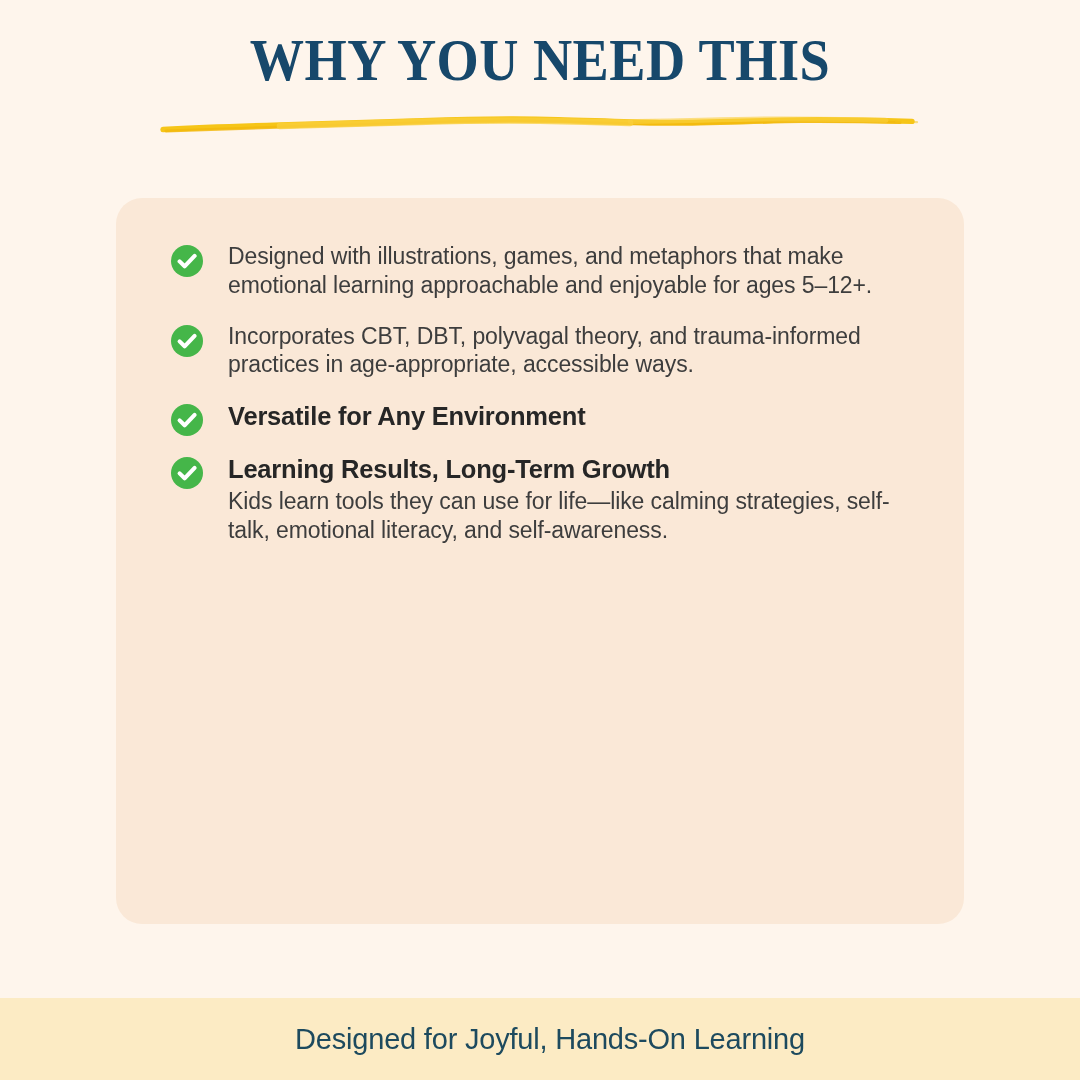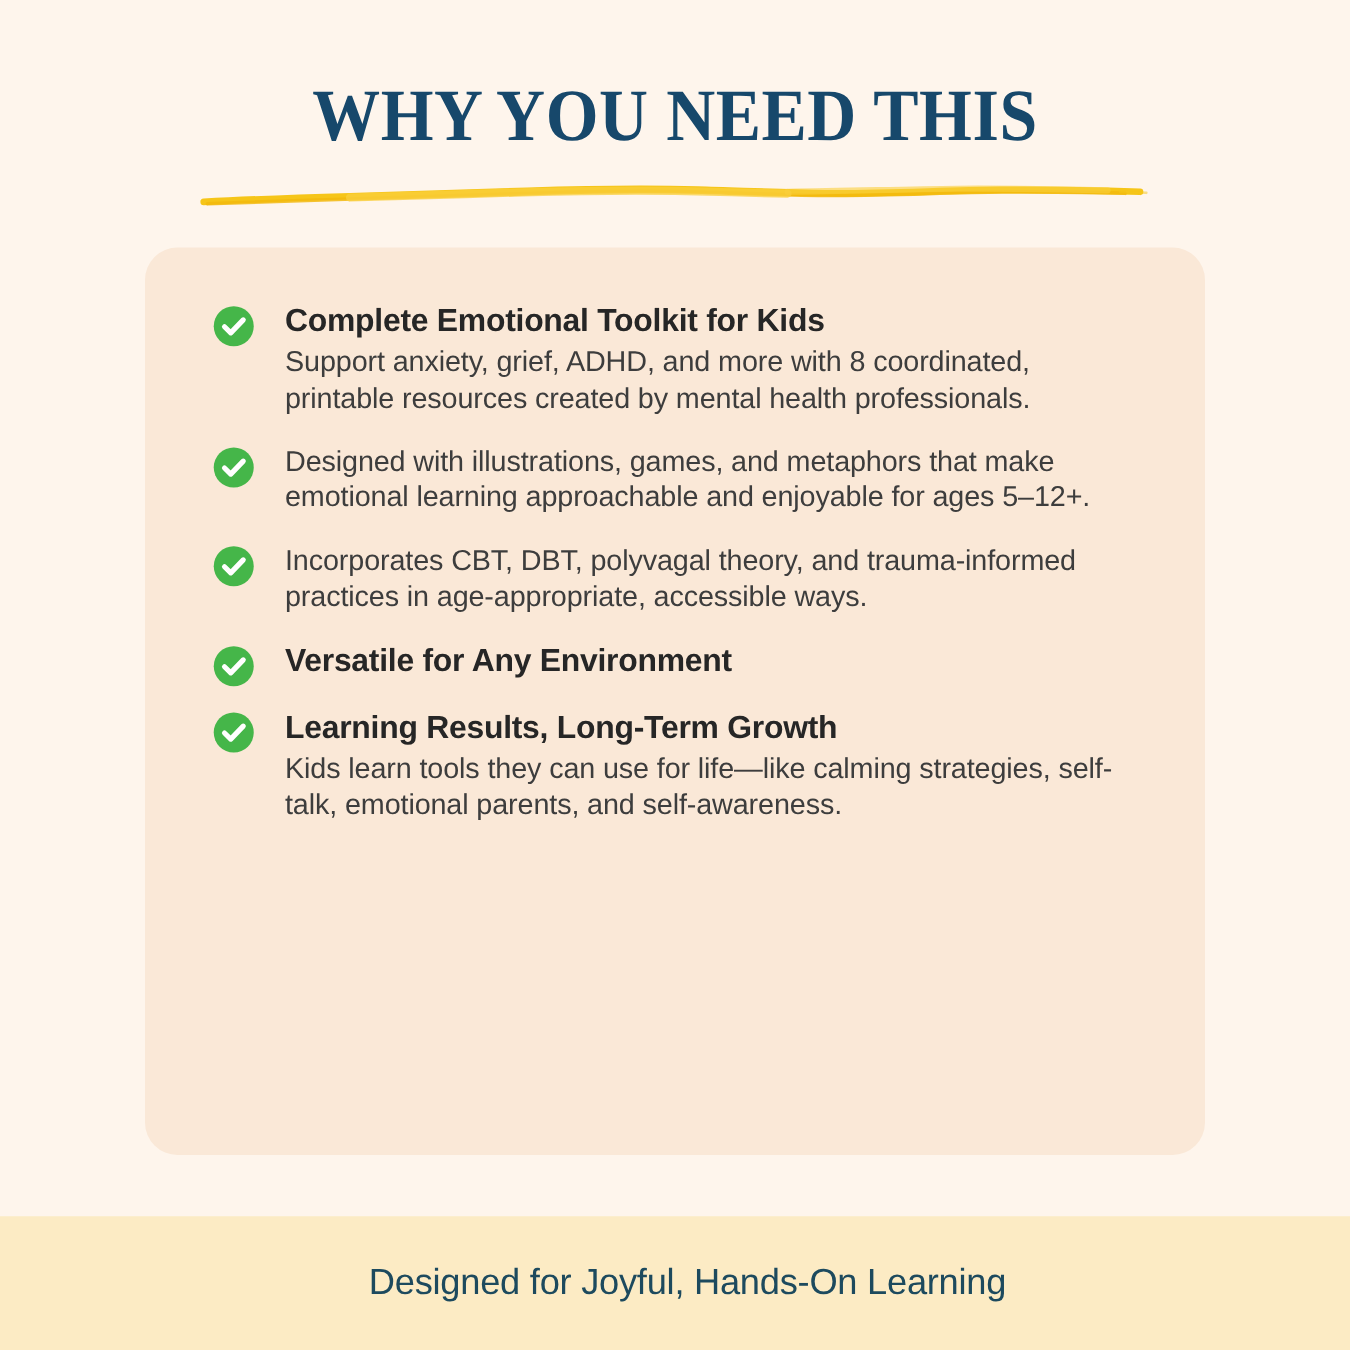--- a/index.html
+++ b/index.html
@@ -11,21 +11,21 @@
 
   body {
     background:#FEF5EC;
     font-family:"Liberation Sans", sans-serif;
     position:relative;
     overflow:hidden;
   }
 
   
   .header {
-    padding-top:62px;
+    padding-top:30px;
     text-align:center;
   }
 
   .page-title {
     font-family:"Liberation Serif", serif;
     font-size:59px;
     font-weight:700;
     letter-spacing:0.5px;
     color:#17486B;
     line-height:1.05;
@@ -93,21 +93,21 @@
     letter-spacing:-0.1px;
     max-width:700px;
   }
 
   
   .footer-band {
     position:absolute;
     left:0;
     bottom:0;
     width:1080px;
-    height:107px;
+    height:82px;
     background:#FCEBC4;
     display:flex;
     align-items:center;
     justify-content:center;
     padding-left:20px;
   }
 
   .footer-text {
     font-size:29px;
     font-weight:400;
@@ -133,28 +133,20 @@
                C410,13.2 440,14.4 470,14.9" stroke="#FACF3C" stroke-width="6.6" fill="none" stroke-linecap="round" opacity="0.75"></path>
       <path d="M470,13.4 C520,13.0 560,11.4 606,11.0 C648,10.7 686,11.4 726,12.3" stroke="#FACF3C" stroke-width="5.0" fill="none" stroke-linecap="round" opacity="0.6"></path>
       <path d="M736,13.6 C744,13.8 750,14.0 757,14.2" stroke="#F6C518" stroke-width="2.2" fill="none" stroke-linecap="round" opacity="0.5"></path>
     </svg>
   </div>
 </div>
 
 <div class="card">
   <ul class="benefit-list">
 
-    <li class="benefit-item">
-      <svg class="check-icon" viewBox="0 0 34 34">
-        <circle cx="17" cy="17" r="16" fill="#45B649"></circle>
-        <path d="M9.6 17.4 L14.6 22.3 L24.6 11.9" stroke="#FFFFFF" stroke-width="4.1" fill="none" stroke-linecap="round" stroke-linejoin="round"></path>
-      </svg>
-      <div class="benefit-title">Complete Emotional Toolkit for Kids</div>
-      <div class="benefit-desc">Support anxiety, grief, ADHD, and more with 8 coordinated, printable resources created by mental health professionals.</div>
-    </li>
 
     <li class="benefit-item">
       <svg class="check-icon" viewBox="0 0 34 34">
         <circle cx="17" cy="17" r="16" fill="#45B649"></circle>
         <path d="M9.6 17.4 L14.6 22.3 L24.6 11.9" stroke="#FFFFFF" stroke-width="4.1" fill="none" stroke-linecap="round" stroke-linejoin="round"></path>
       </svg>
       <div class="benefit-desc">Designed with illustrations, games, and metaphors that make emotional learning approachable and enjoyable for ages 5–12+.</div>
     </li>
 
     <li class="benefit-item">
@@ -172,21 +164,21 @@
       </svg>
       <div class="benefit-title">Versatile for Any Environment</div>
     </li>
 
     <li class="benefit-item">
       <svg class="check-icon" viewBox="0 0 34 34">
         <circle cx="17" cy="17" r="16" fill="#45B649"></circle>
         <path d="M9.6 17.4 L14.6 22.3 L24.6 11.9" stroke="#FFFFFF" stroke-width="4.1" fill="none" stroke-linecap="round" stroke-linejoin="round"></path>
       </svg>
       <div class="benefit-title">Learning Results, Long-Term Growth</div>
-      <div class="benefit-desc">Kids learn tools they can use for life—like calming strategies, self-talk, emotional parents, and self-awareness.</div>
+      <div class="benefit-desc">Kids learn tools they can use for life—like calming strategies, self-talk, emotional literacy, and self-awareness.</div>
     </li>
 
   </ul>
 </div>
 
 <div class="footer-band">
   <div class="footer-text">Designed for Joyful, Hands-On Learning</div>
 </div>
 
 </body></html>

